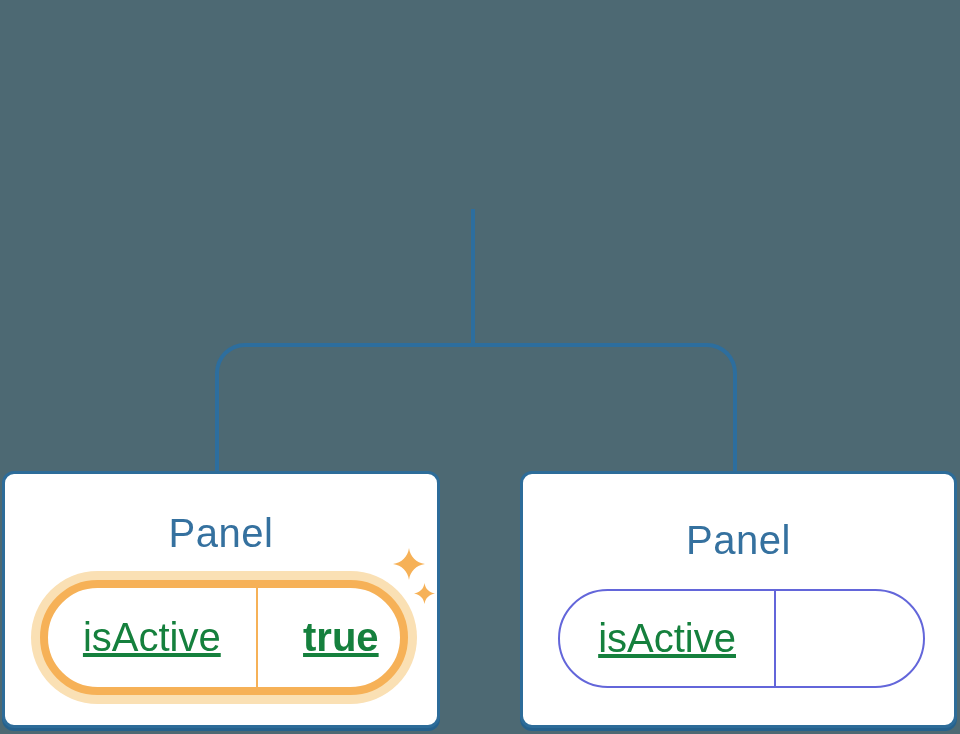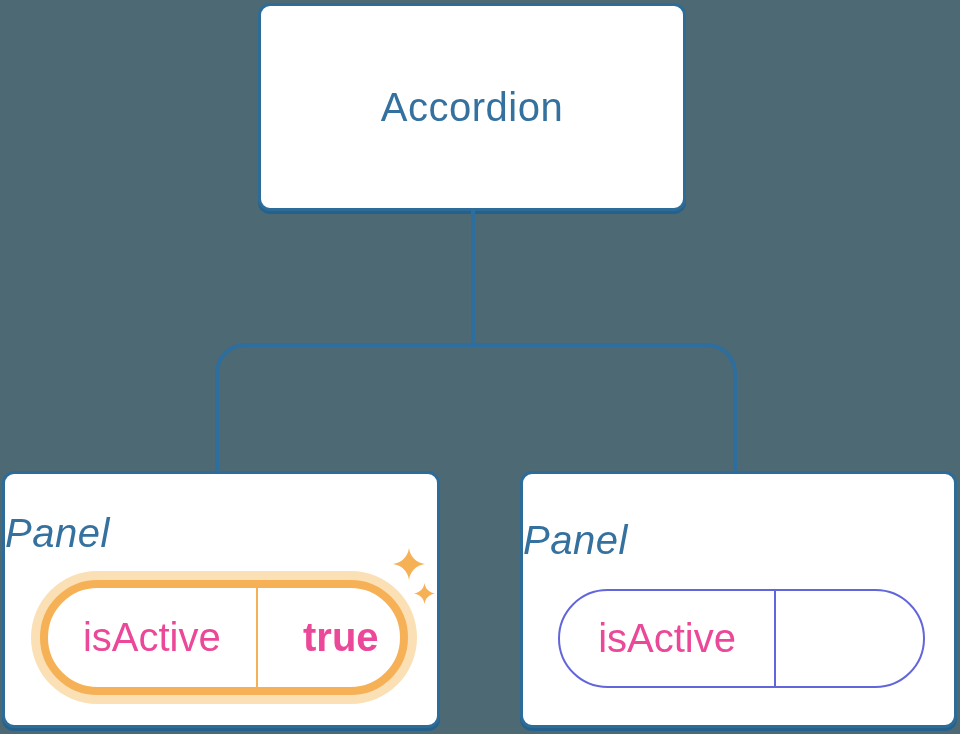--- a/index.html
+++ b/index.html
@@ -61,22 +61,22 @@
     border-radius: 12px;
   }
   .node-panel-right {
     left: 520px; top: 471px;
     width: 437px; height: 257px;
     border-radius: 12px;
   }
   .panel-title {
     position: absolute;
     left: 0; width: 100%;
+    text-align: center;
     line-height: 48px;
-    font-style: italic;
   }
   .node-panel-left  .panel-title { top: 35px; }
   .node-panel-right .panel-title { top: 42px; }
 
   
   .pill {
     position: absolute;
     box-sizing: border-box;
     border-radius: 999px;
     background: #ffffff;
@@ -92,21 +92,22 @@
   .pill-inactive {
     left: 35px; top: 115px;
     width: 367px; height: 99px;
     border: 2px solid #6366DA;
   }
   .pill-cell {
     display: flex;
     align-items: center;
     justify-content: center;
     font-size: 40px;
-    color: #ec4899;
+    color: #15803d;
+    text-decoration: underline;
   }
   .pill-cell-name { flex: 0 0 59%; }
   .pill-cell-value { flex: 1 1 auto; }
   .pill-active .pill-cell-name { border-right: 2px solid #F6B157; }
   .pill-inactive .pill-cell-name { border-right: 2px solid #6366DA; }
   .pill-active .pill-cell-value { font-weight: 700; padding-left: 24px; }
 
   
   .sparkles {
     position: absolute;
@@ -115,23 +116,20 @@
     pointer-events: none;
   }
   .sparkle-large { position: absolute; left: 3px; top: 3px; }
   .sparkle-small { position: absolute; left: 24px; top: 38px; }
 </style>
 </head>
 <body>
 
 <div class="stage">
 
-  <div class="node node-root">
-    <span class="node-title">Accordion</span>
-  </div>
 
   <div class="stem"></div>
   <div class="branches"></div>
 
   <div class="node node-panel-left">
     <div class="panel-title node-title">Panel</div>
 
     <div class="pill pill-active">
       <div class="pill-cell pill-cell-name">isActive</div>
       <div class="pill-cell pill-cell-value">true</div>

